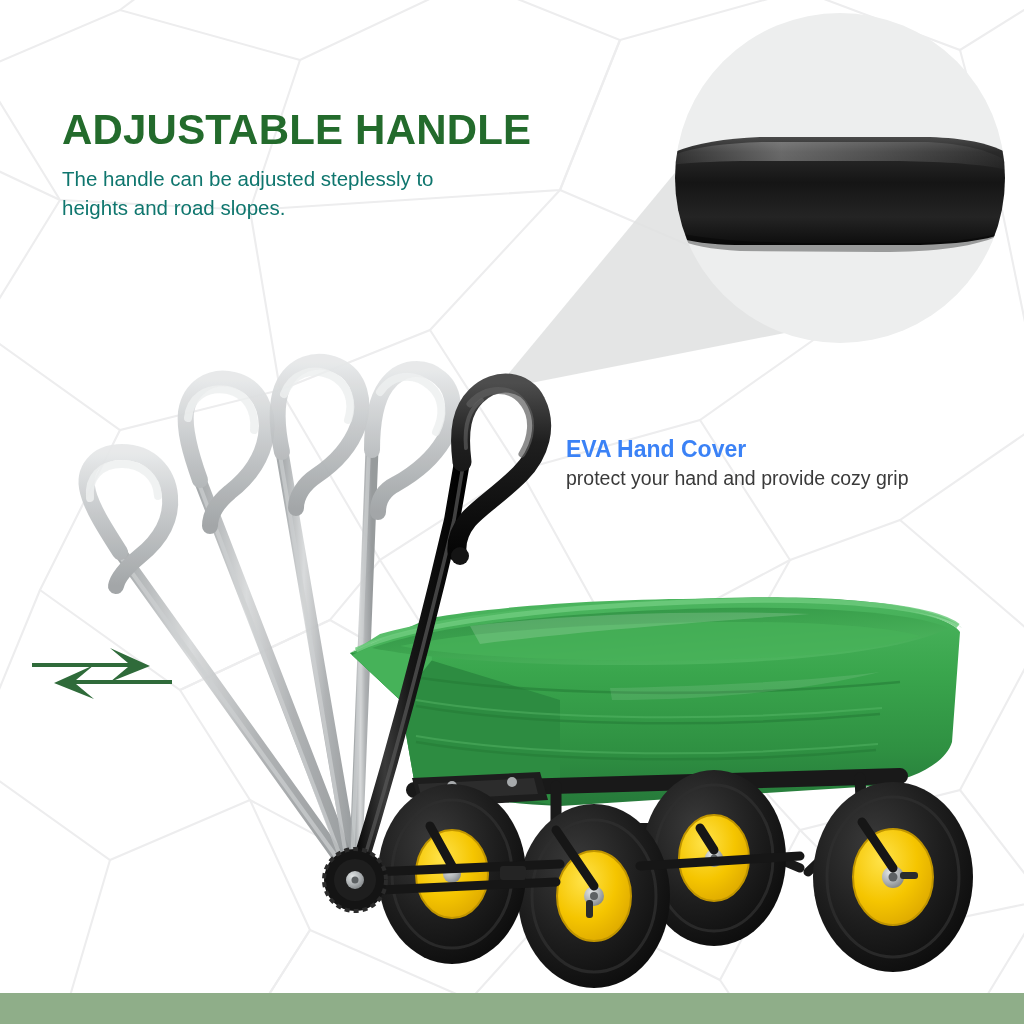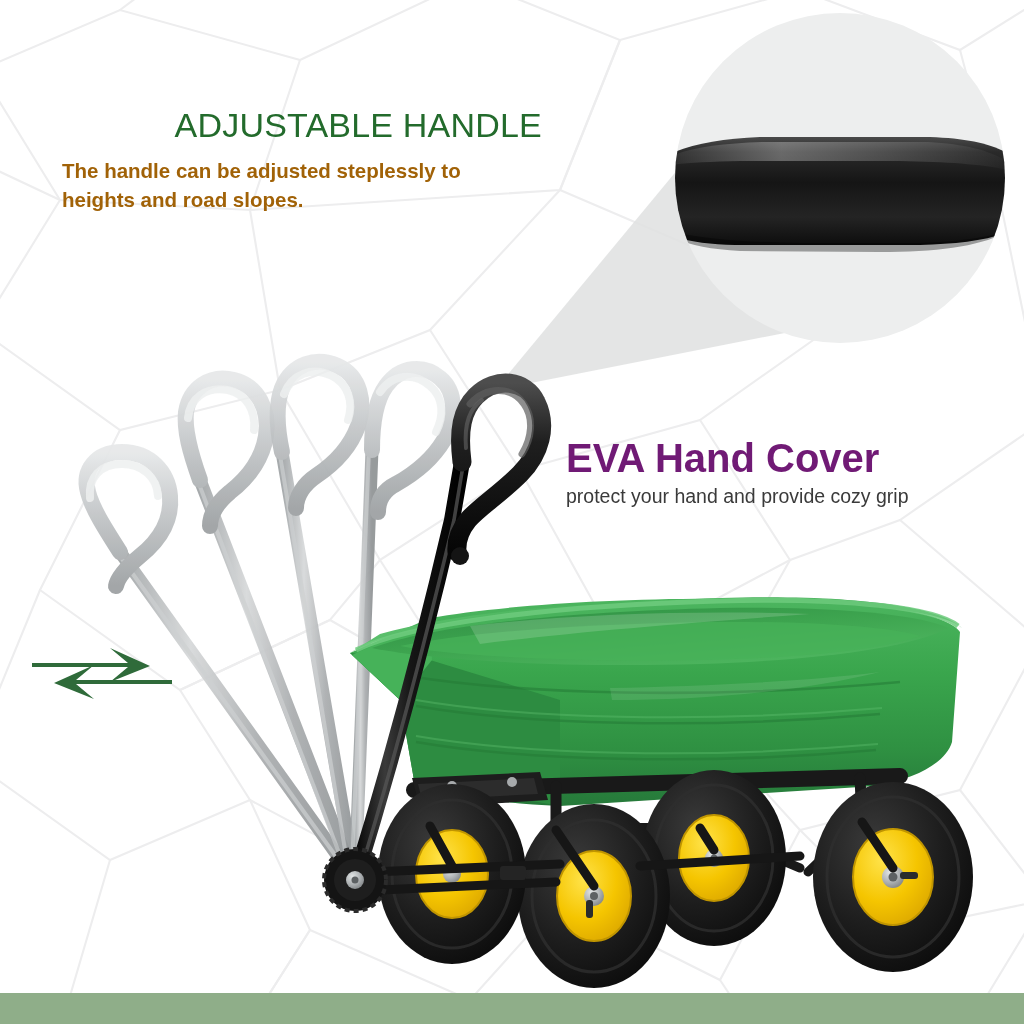--- a/index.html
+++ b/index.html
@@ -9,32 +9,32 @@
     background:#ffffff;
     position:relative;
     overflow:hidden;
   }
   #stage { position:absolute; inset:0; width:1024px; height:1024px; }
   .layer { position:absolute; inset:0; width:1024px; height:1024px; }
 
   
   #headline-block { position:absolute; left:62px; top:108px; width:480px; }
   #headline {
-    font-size:34px; font-weight:normal; letter-spacing:0.2px;
-    color:#236b2c; line-height:1.05; white-space:nowrap;text-align:right;
+    font-size:42px; font-weight:bold; letter-spacing:0.2px;
+    color:#236b2c; line-height:1.05; white-space:nowrap;
   }
   #headline-body {
     margin-top:12px; font-size:20.5px; line-height:1.42;
-    color:#a16207; font-weight:bold; max-width:478px;
+    color:#0f766e; font-weight:normal; max-width:478px;
   }
   #headline-body span { display:block; }
 
   #eva-block { position:absolute; left:566px; top:437px; width:452px; }
   #eva-title {
-    font-size:40px; font-weight:bold; color:#701a75;
+    font-size:23px; font-weight:bold; color:#3b82f6;
     line-height:1.05; white-space:nowrap;
   }
   #eva-sub {
     margin-top:4px; font-size:19.5px; color:#3a3a3a;
     line-height:1.35; white-space:nowrap;
   }
 
   
   #bottom-bar {
     position:absolute; left:0; top:993px; width:1024px; height:31px;

